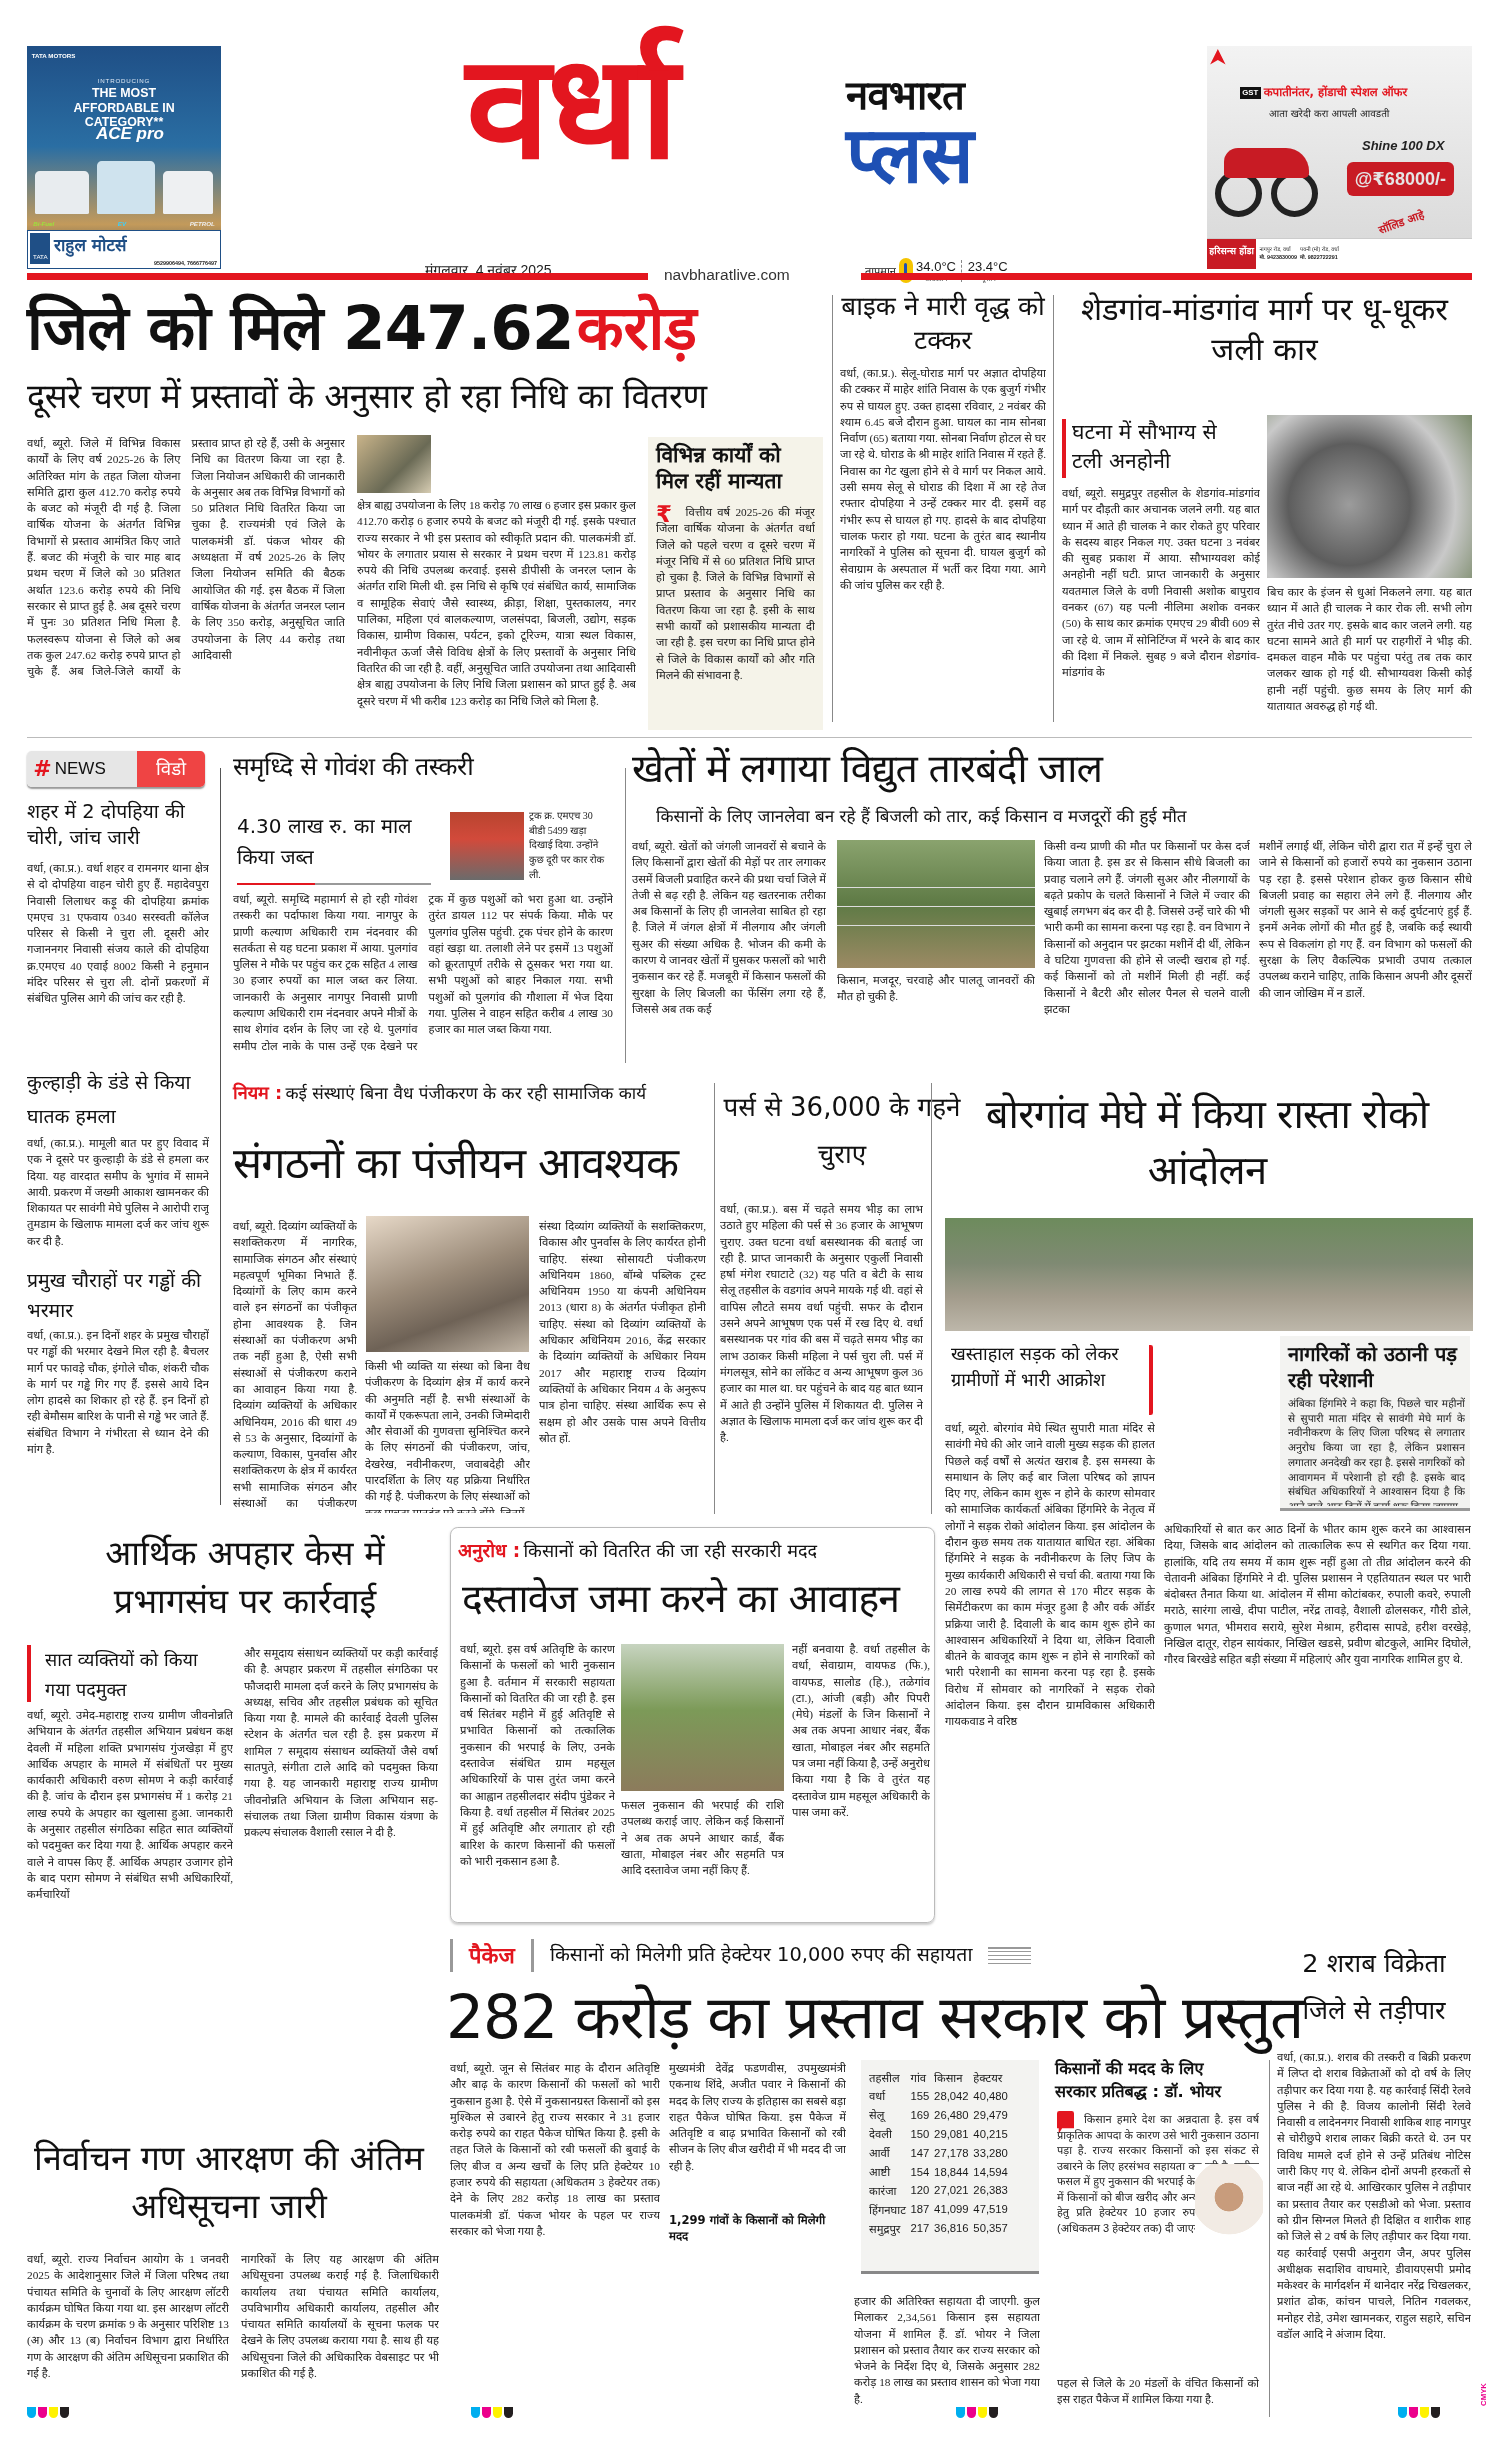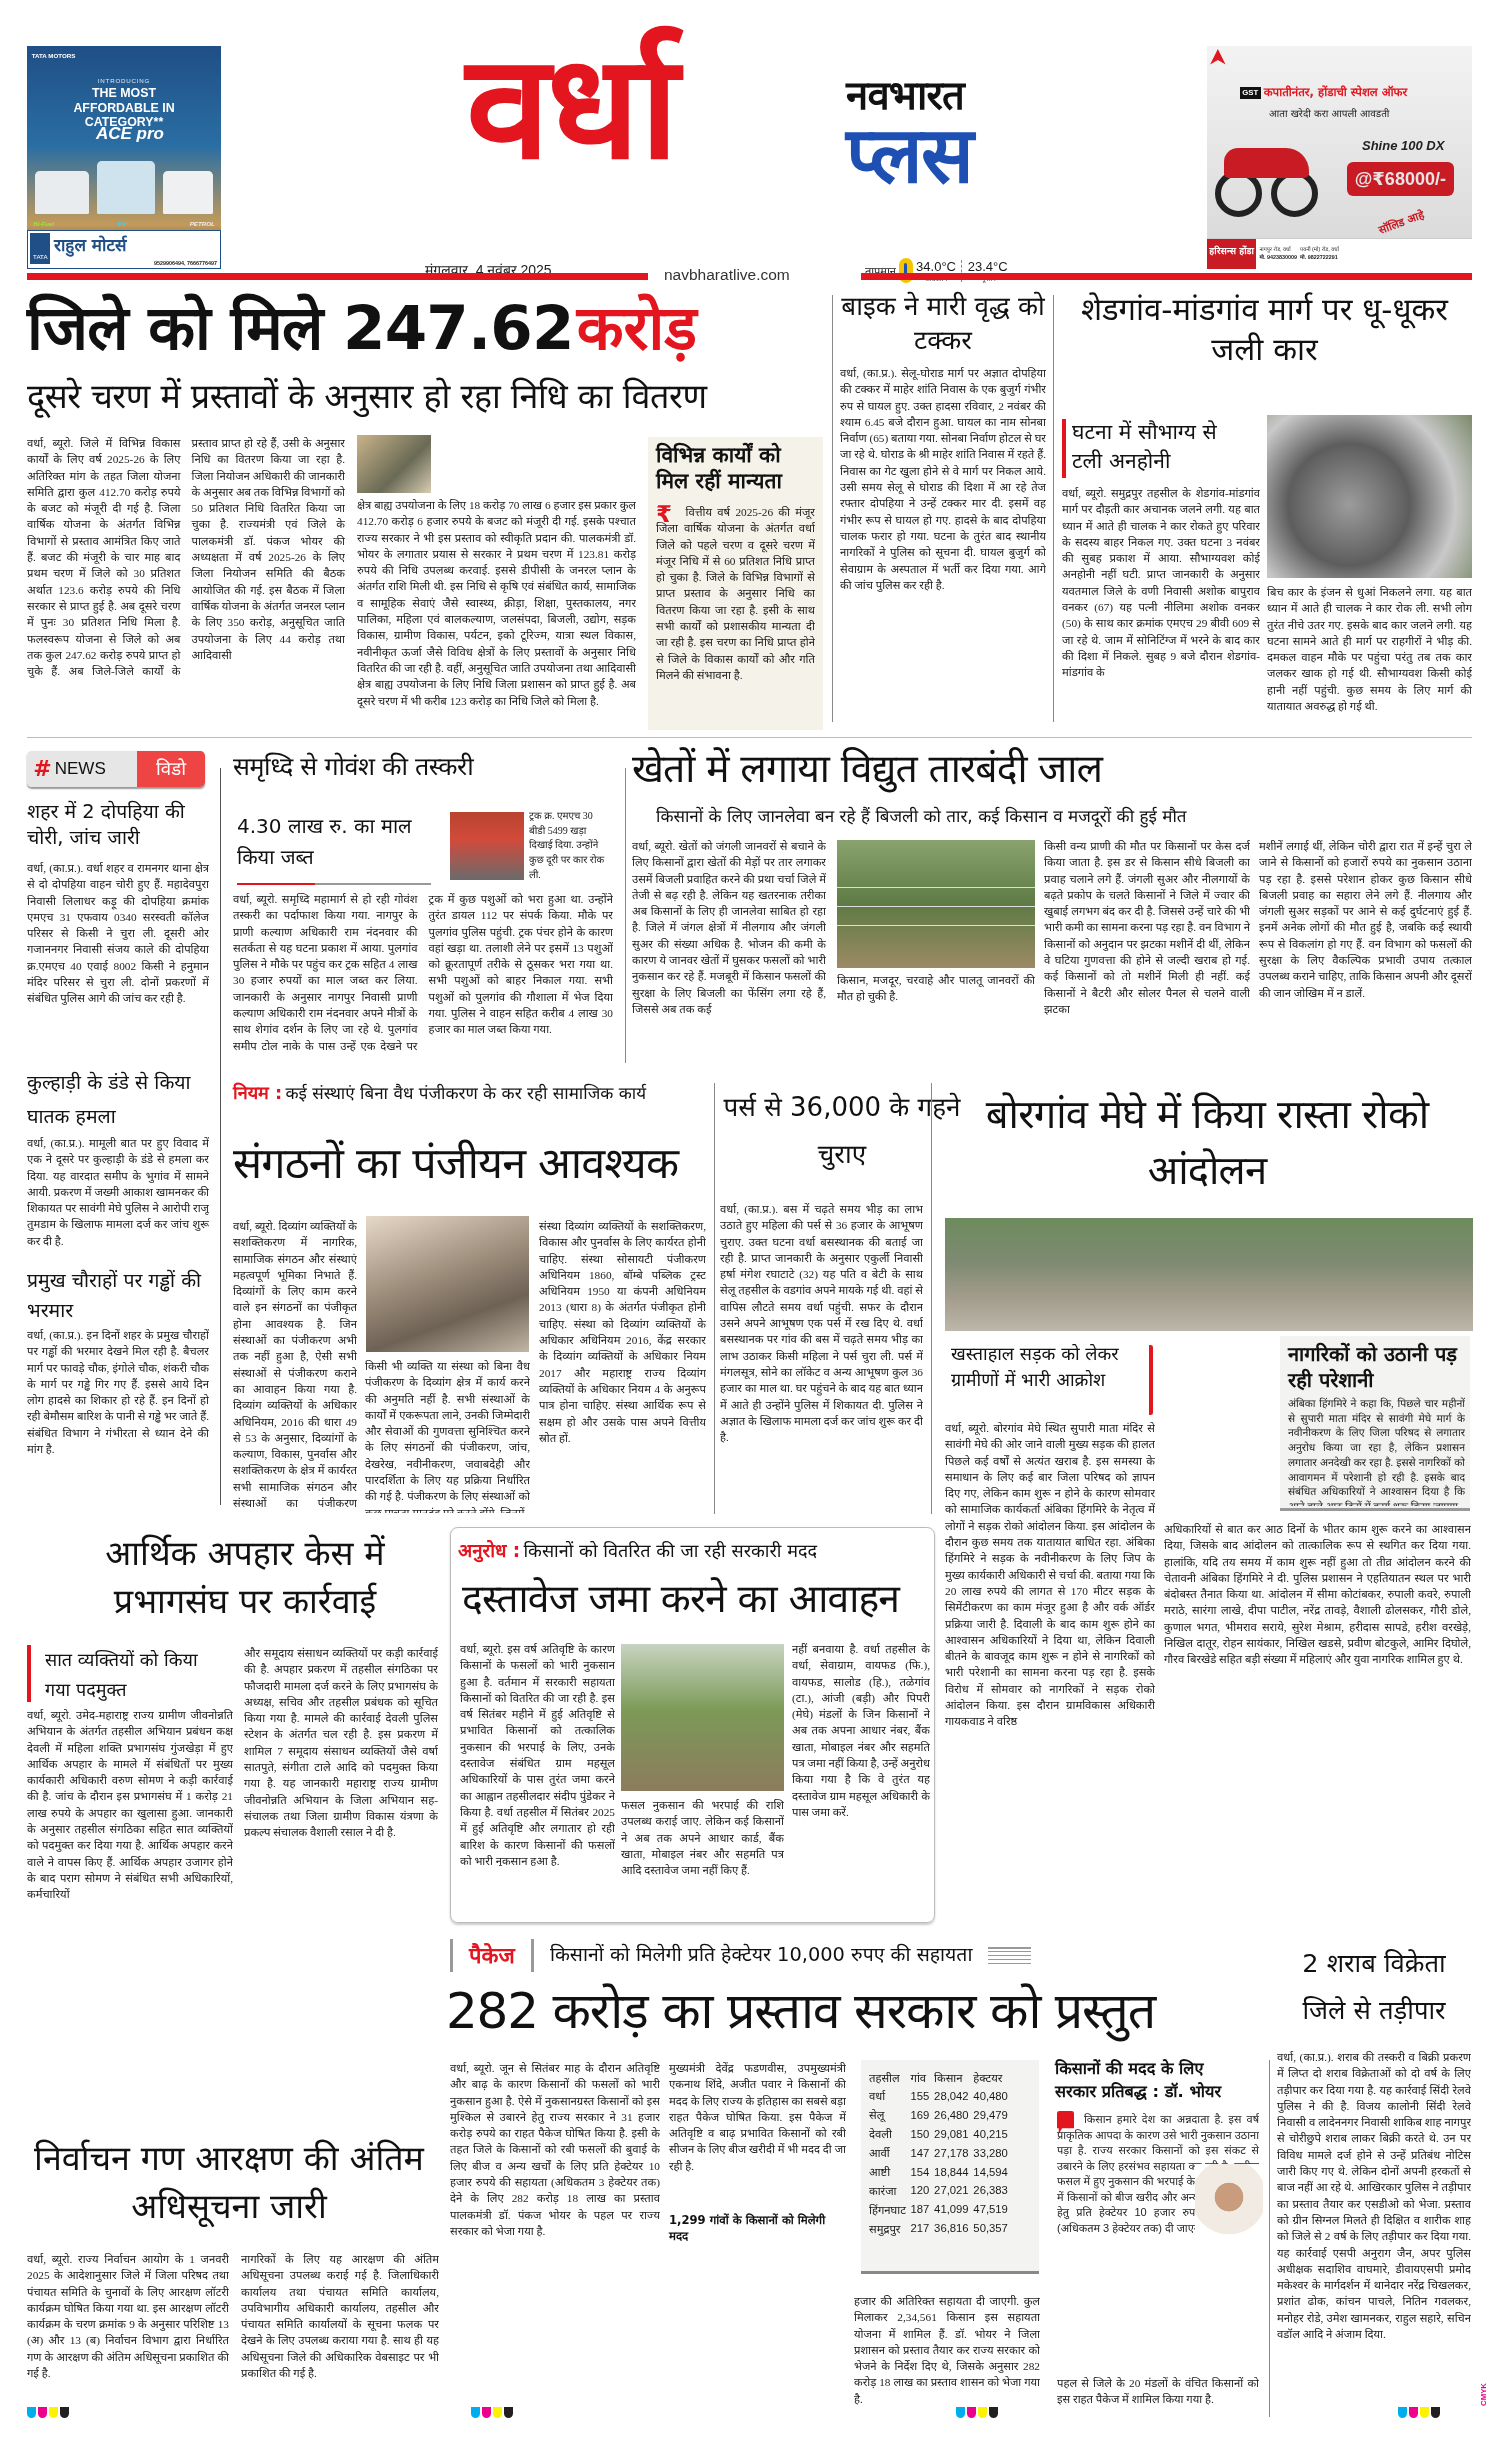--- a/index.html
+++ b/index.html
@@ -224,21 +224,21 @@
 </div>
 
 <div>
   <div style="position:absolute;left:450px;top:1939px;display:flex;align-items:center;gap:16px;white-space:nowrap">
     <span style="width:3.1px;height:33px;background:#999;display:inline-block"></span>
     <span class="hl" style="color:#e3161f;font-size:22px">पैकेज</span>
     <span style="width:3.1px;height:33px;background:#999;display:inline-block"></span>
     <span class="hl" style="font-size:19.4px;font-weight:normal">किसानों को मिलेगी प्रति हेक्टेयर 10,000 रुपए की सहायता</span>
     <span style="display:inline-block;width:43px;height:17px;background:repeating-linear-gradient(180deg,#999 0 1.6px,transparent 1.6px 3.9px)"></span>
   </div>
-  <div class="hl" style="position:absolute;left:446px;top:1983px;font-size:50px;font-weight:normal;letter-spacing:-1.2px">282 करोड़ का प्रस्ताव सरकार को प्रस्तुत</div>
+  <div class="hl" style="position:absolute;left:446px;top:1983px;font-size:60px;font-weight:normal;letter-spacing:-1.2px">282 करोड़ का प्रस्ताव सरकार को प्रस्तुत</div>
   <div class="body-text" style="position:absolute;left:450px;top:2060px;width:210px;height:357px">वर्धा, ब्यूरो. जून से सितंबर माह के दौरान अतिवृष्टि और बाढ़ के कारण किसानों की फसलों को भारी नुकसान हुआ है. ऐसे में नुकसानग्रस्त किसानों को इस मुश्किल से उबारने हेतु राज्य सरकार ने 31 हजार करोड़ रुपये का राहत पैकेज घोषित किया है. इसी के तहत जिले के किसानों को रबी फसलों की बुवाई के लिए बीज व अन्य खर्चों के लिए प्रति हेक्टेयर 10 हजार रुपये की सहायता (अधिकतम 3 हेक्टेयर तक) देने के लिए 282 करोड़ 18 लाख का प्रस्ताव पालकमंत्री डॉ. पंकज भोयर के पहल पर राज्य सरकार को भेजा गया है.</div>
   <div class="body-text" style="position:absolute;left:669px;top:2060px;width:177px;height:147px">मुख्यमंत्री देवेंद्र फडणवीस, उपमुख्यमंत्री एकनाथ शिंदे, अजीत पवार ने किसानों की मदद के लिए राज्य के इतिहास का सबसे बड़ा राहत पैकेज घोषित किया. इस पैकेज में अतिवृष्टि व बाढ़ प्रभावित किसानों को रबी सीजन के लिए बीज खरीदी में भी मदद दी जा रही है.</div>
   <div class="hl" style="position:absolute;left:669px;top:2212px;width:177px;white-space:normal;font-size:11.6px;line-height:16.3px">1,299 गांवों के किसानों को मिलेगी मदद</div>
   <div class="body-text" style="position:absolute;left:854px;top:2293px;width:186px;height:124px">हजार की अतिरिक्त सहायता दी जाएगी. कुल मिलाकर 2,34,561 किसान इस सहायता योजना में शामिल हैं. डॉ. भोयर ने जिला प्रशासन को प्रस्ताव तैयार कर राज्य सरकार को भेजने के निर्देश दिए थे, जिसके अनुसार 282 करोड़ 18 लाख का प्रस्ताव शासन को भेजा गया है.</div>
 
   <div class="gray-box" style="left:861px;top:2060px;width:178px;height:214px;border-bottom:3.1px solid #888"></div>
   <table class="tbl" style="position:absolute;left:869px;top:2068px">
     <thead>
         <tr>
       <td>तहसील</td>

